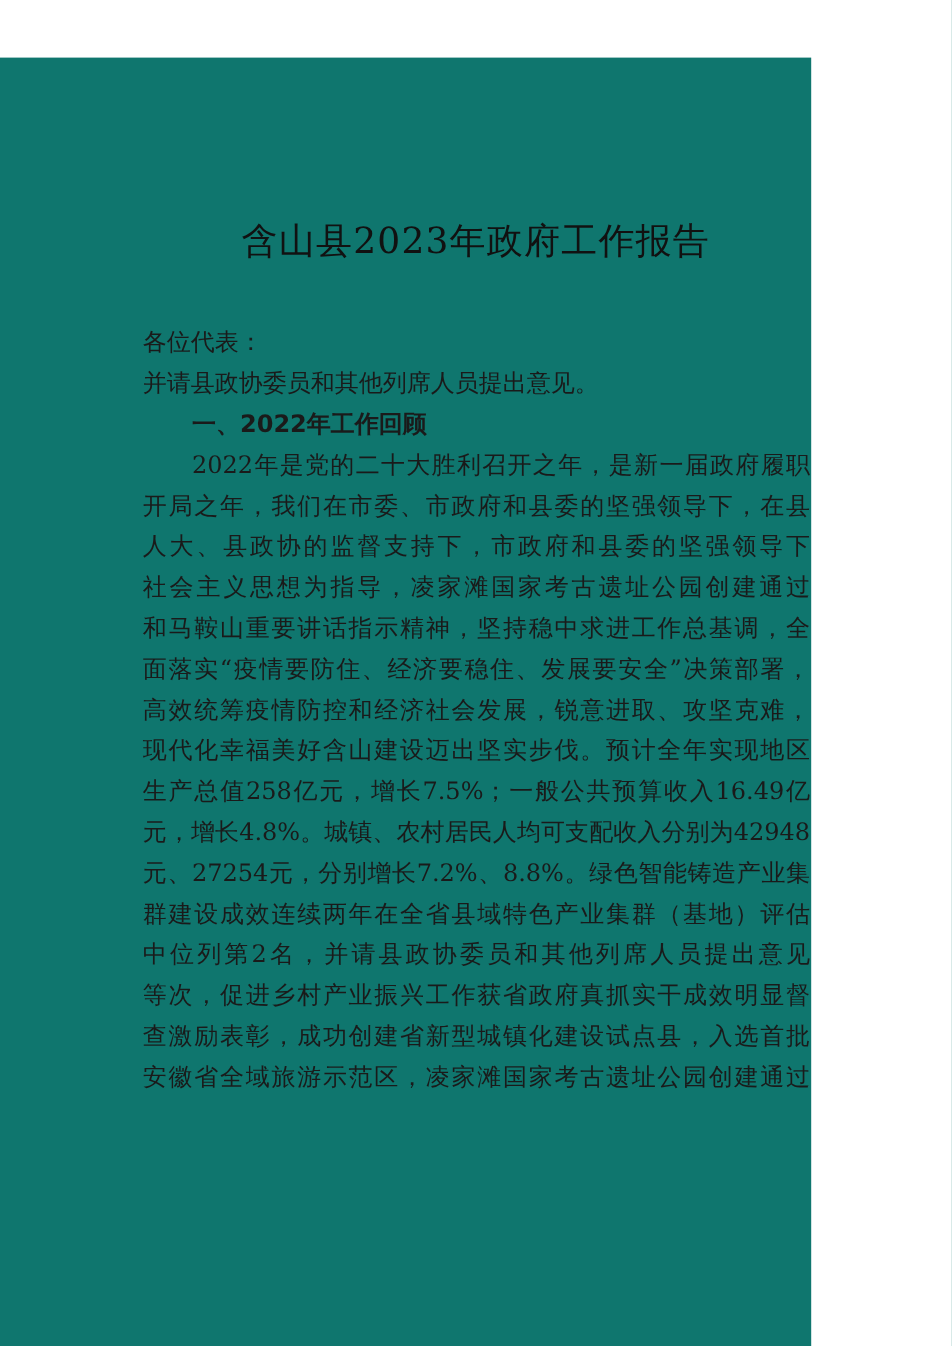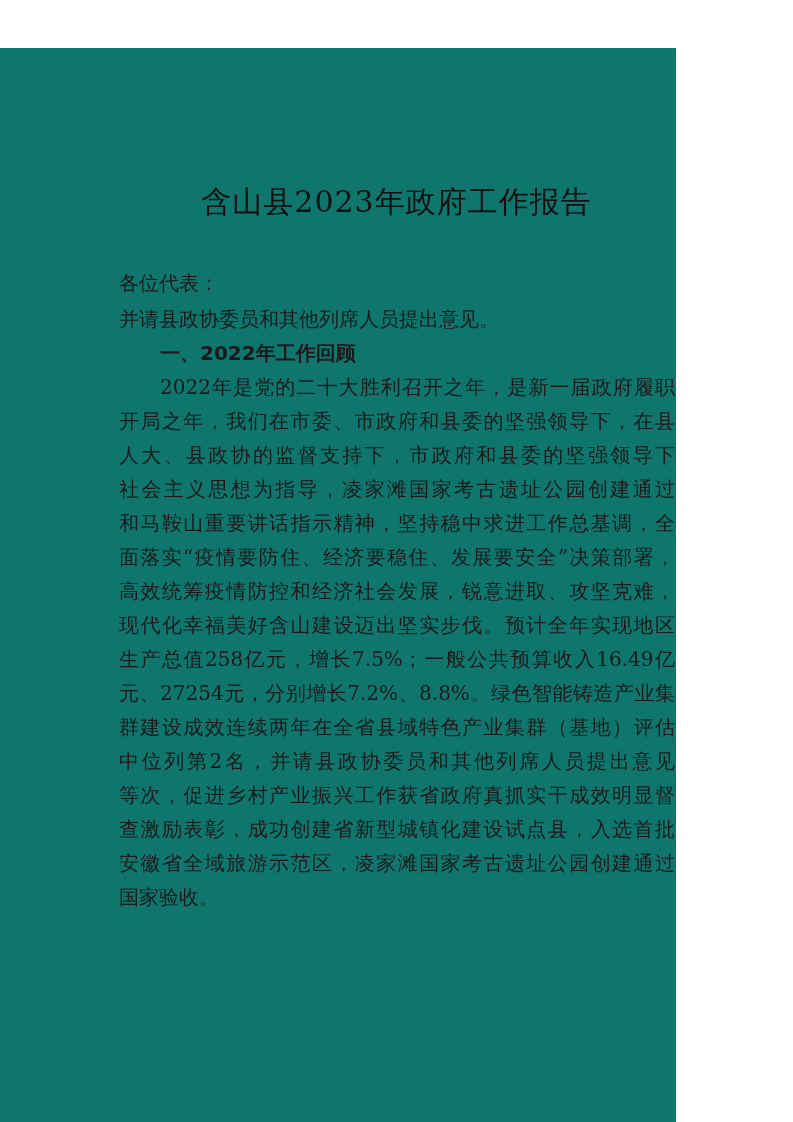--- a/index.html
+++ b/index.html
@@ -65,21 +65,20 @@
       font-family: "DejaVu Sans", "Liberation Sans", sans-serif;
       font-weight: bold;
       font-size: 20px;
       padding-left: 41px;
       text-align: center;
       text-align-last: left;
     }
     .greeting {
       text-align: center;
       text-align-last: left;
-      font-family: Liberation Mono, monospace;
     }
   </style>
 </head>
 <body>
 
 <div class="page">
   <h1 class="title">含山县2023年政府工作报告</h1>
 
   <div class="body-text">
     <span class="line greeting">各位代表：</span>
@@ -90,21 +89,21 @@
 
     <span class="line indent">2022年是党的二十大胜利召开之年，是新一届政府履职</span>
     <span class="line">开局之年，我们在市委、市政府和县委的坚强领导下，在县</span>
     <span class="line">人大、县政协的监督支持下，市政府和县委的坚强领导下</span>
     <span class="line">社会主义思想为指导，凌家滩国家考古遗址公园创建通过</span>
     <span class="line">和马鞍山重要讲话指示精神，坚持稳中求进工作总基调，全</span>
     <span class="line">面落实“疫情要防住、经济要稳住、发展要安全”决策部署，</span>
     <span class="line">高效统筹疫情防控和经济社会发展，锐意进取、攻坚克难，</span>
     <span class="line">现代化幸福美好含山建设迈出坚实步伐。预计全年实现地区</span>
     <span class="line">生产总值258亿元，增长7.5%；一般公共预算收入16.49亿</span>
+    <span class="line">元，增长4.8%。城镇、农村居民人均可支配收入分别为42948</span>
     <span class="line">元、27254元，分别增长7.2%、8.8%。绿色智能铸造产业集</span>
     <span class="line">群建设成效连续两年在全省县域特色产业集群（基地）评估</span>
     <span class="line">中位列第2名，并请县政协委员和其他列席人员提出意见</span>
     <span class="line">等次，促进乡村产业振兴工作获省政府真抓实干成效明显督</span>
     <span class="line">查激励表彰，成功创建省新型城镇化建设试点县，入选首批</span>
     <span class="line">安徽省全域旅游示范区，凌家滩国家考古遗址公园创建通过</span>
-    <span class="line last">国家验收。</span>
   </div>
 </div>
 
 </body></html>

